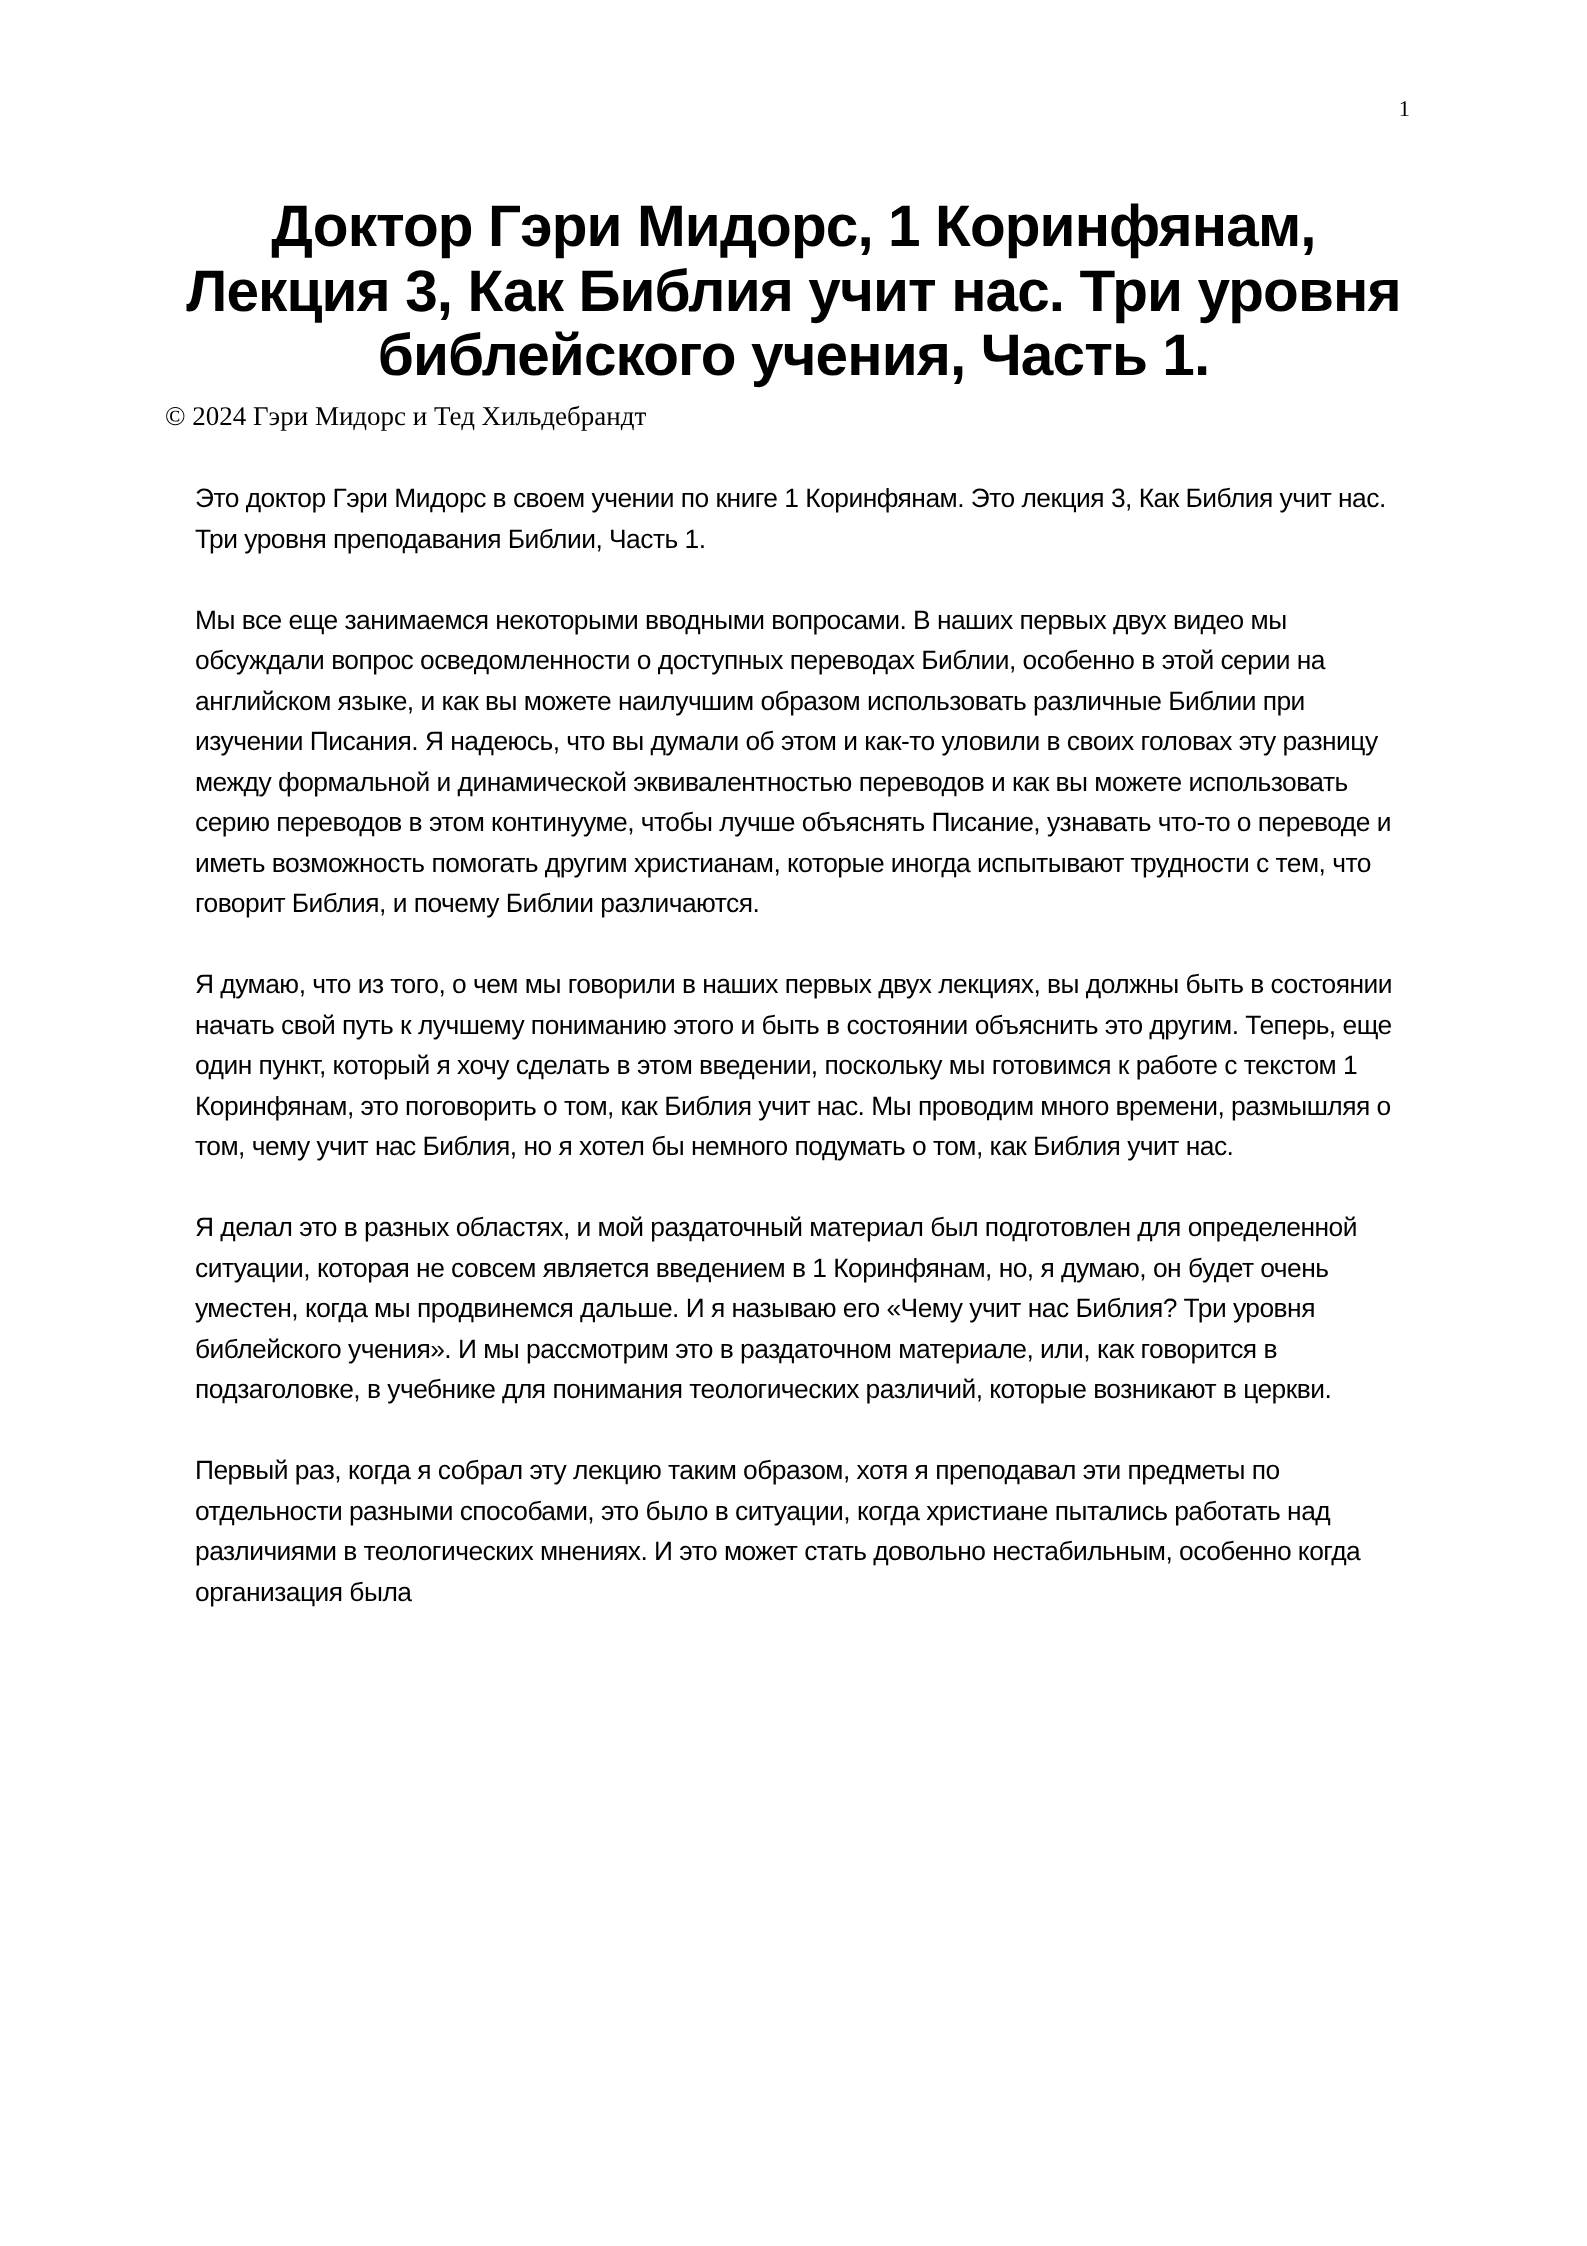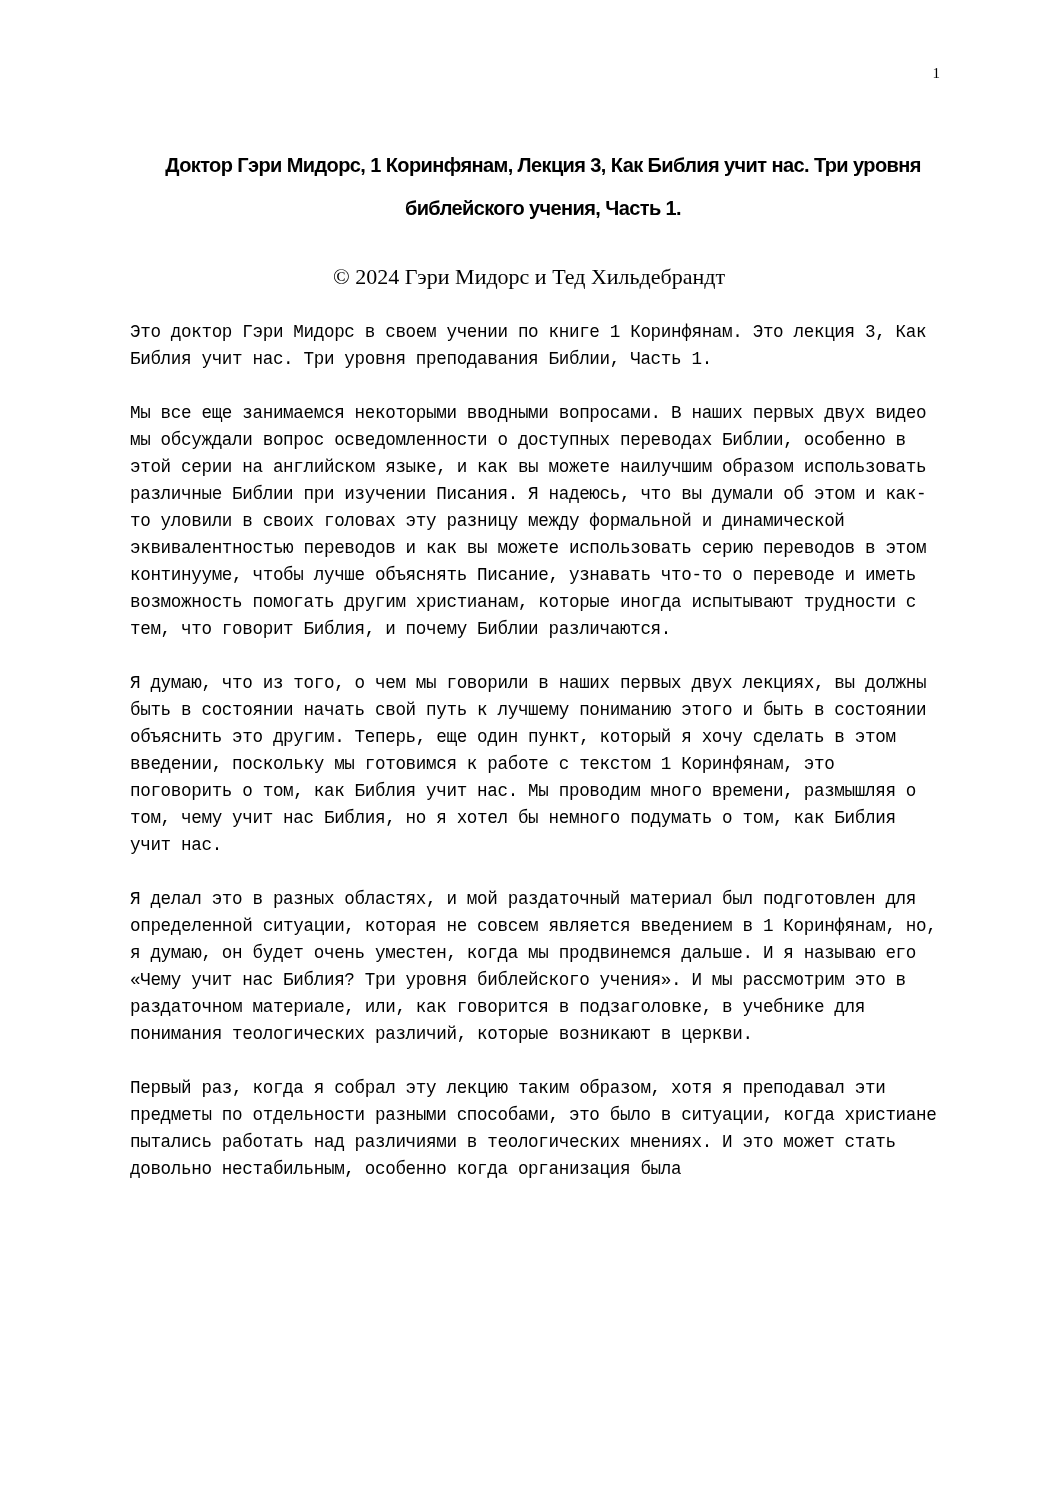--- a/index.html
+++ b/index.html
@@ -25,49 +25,47 @@
       line-height: 18px;
     }
     .title {
       position: absolute;
       top: 130px;
       left: 110px;
       width: 838px;
       text-align: center;
       font-family: "Liberation Sans", sans-serif;
       font-weight: bold;
-      font-size: 20px;
+      font-size: 39px;
       line-height: 43px;
       letter-spacing: -0.6px;
-      margin: 14px;
+      margin: 0;
     }
     .copyright {
       position: absolute;
       top: 265px;
       left: 110px;
       width: 838px;
-      text-align: center;
       font-family: "Liberation Serif", serif;
-      font-size: 22px;
+      font-size: 18px;
       line-height: 24px;
     }
     .body-text {
       position: absolute;
       top: 319px;
       left: 130px;
       width: 810px;
       font-family: "Liberation Sans", sans-serif;
       font-size: 17.6px;
       line-height: 27px;
       letter-spacing: -0.35px;
     }
     .body-text p {
       margin: 0 0 27px 0;
       padding: 0;
-      font-family: Liberation Mono, monospace;
     }
   </style>
 </head>
 <body>
 
 <div class="page-number">1</div>
 
 <h1 class="title">Доктор Гэри Мидорс, 1 Коринфянам, Лекция 3, Как Библия учит нас. Три уровня библейского учения, Часть 1.</h1>
 
 <div class="copyright">© 2024 Гэри Мидорс и Тед Хильдебрандт</div>

